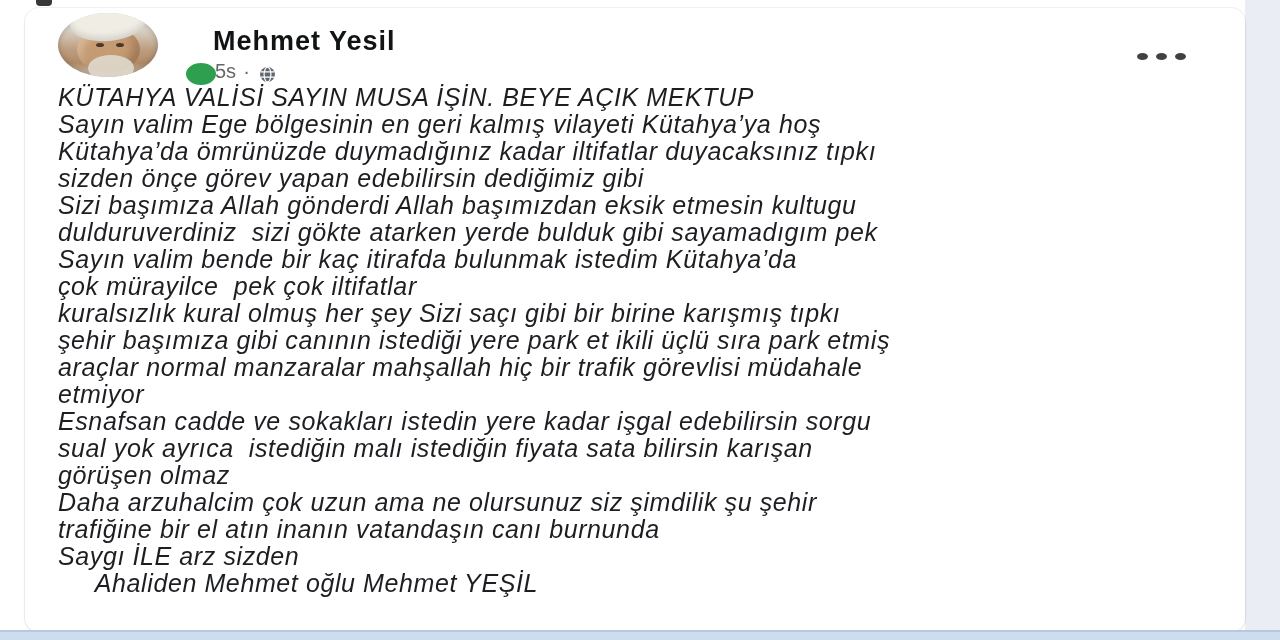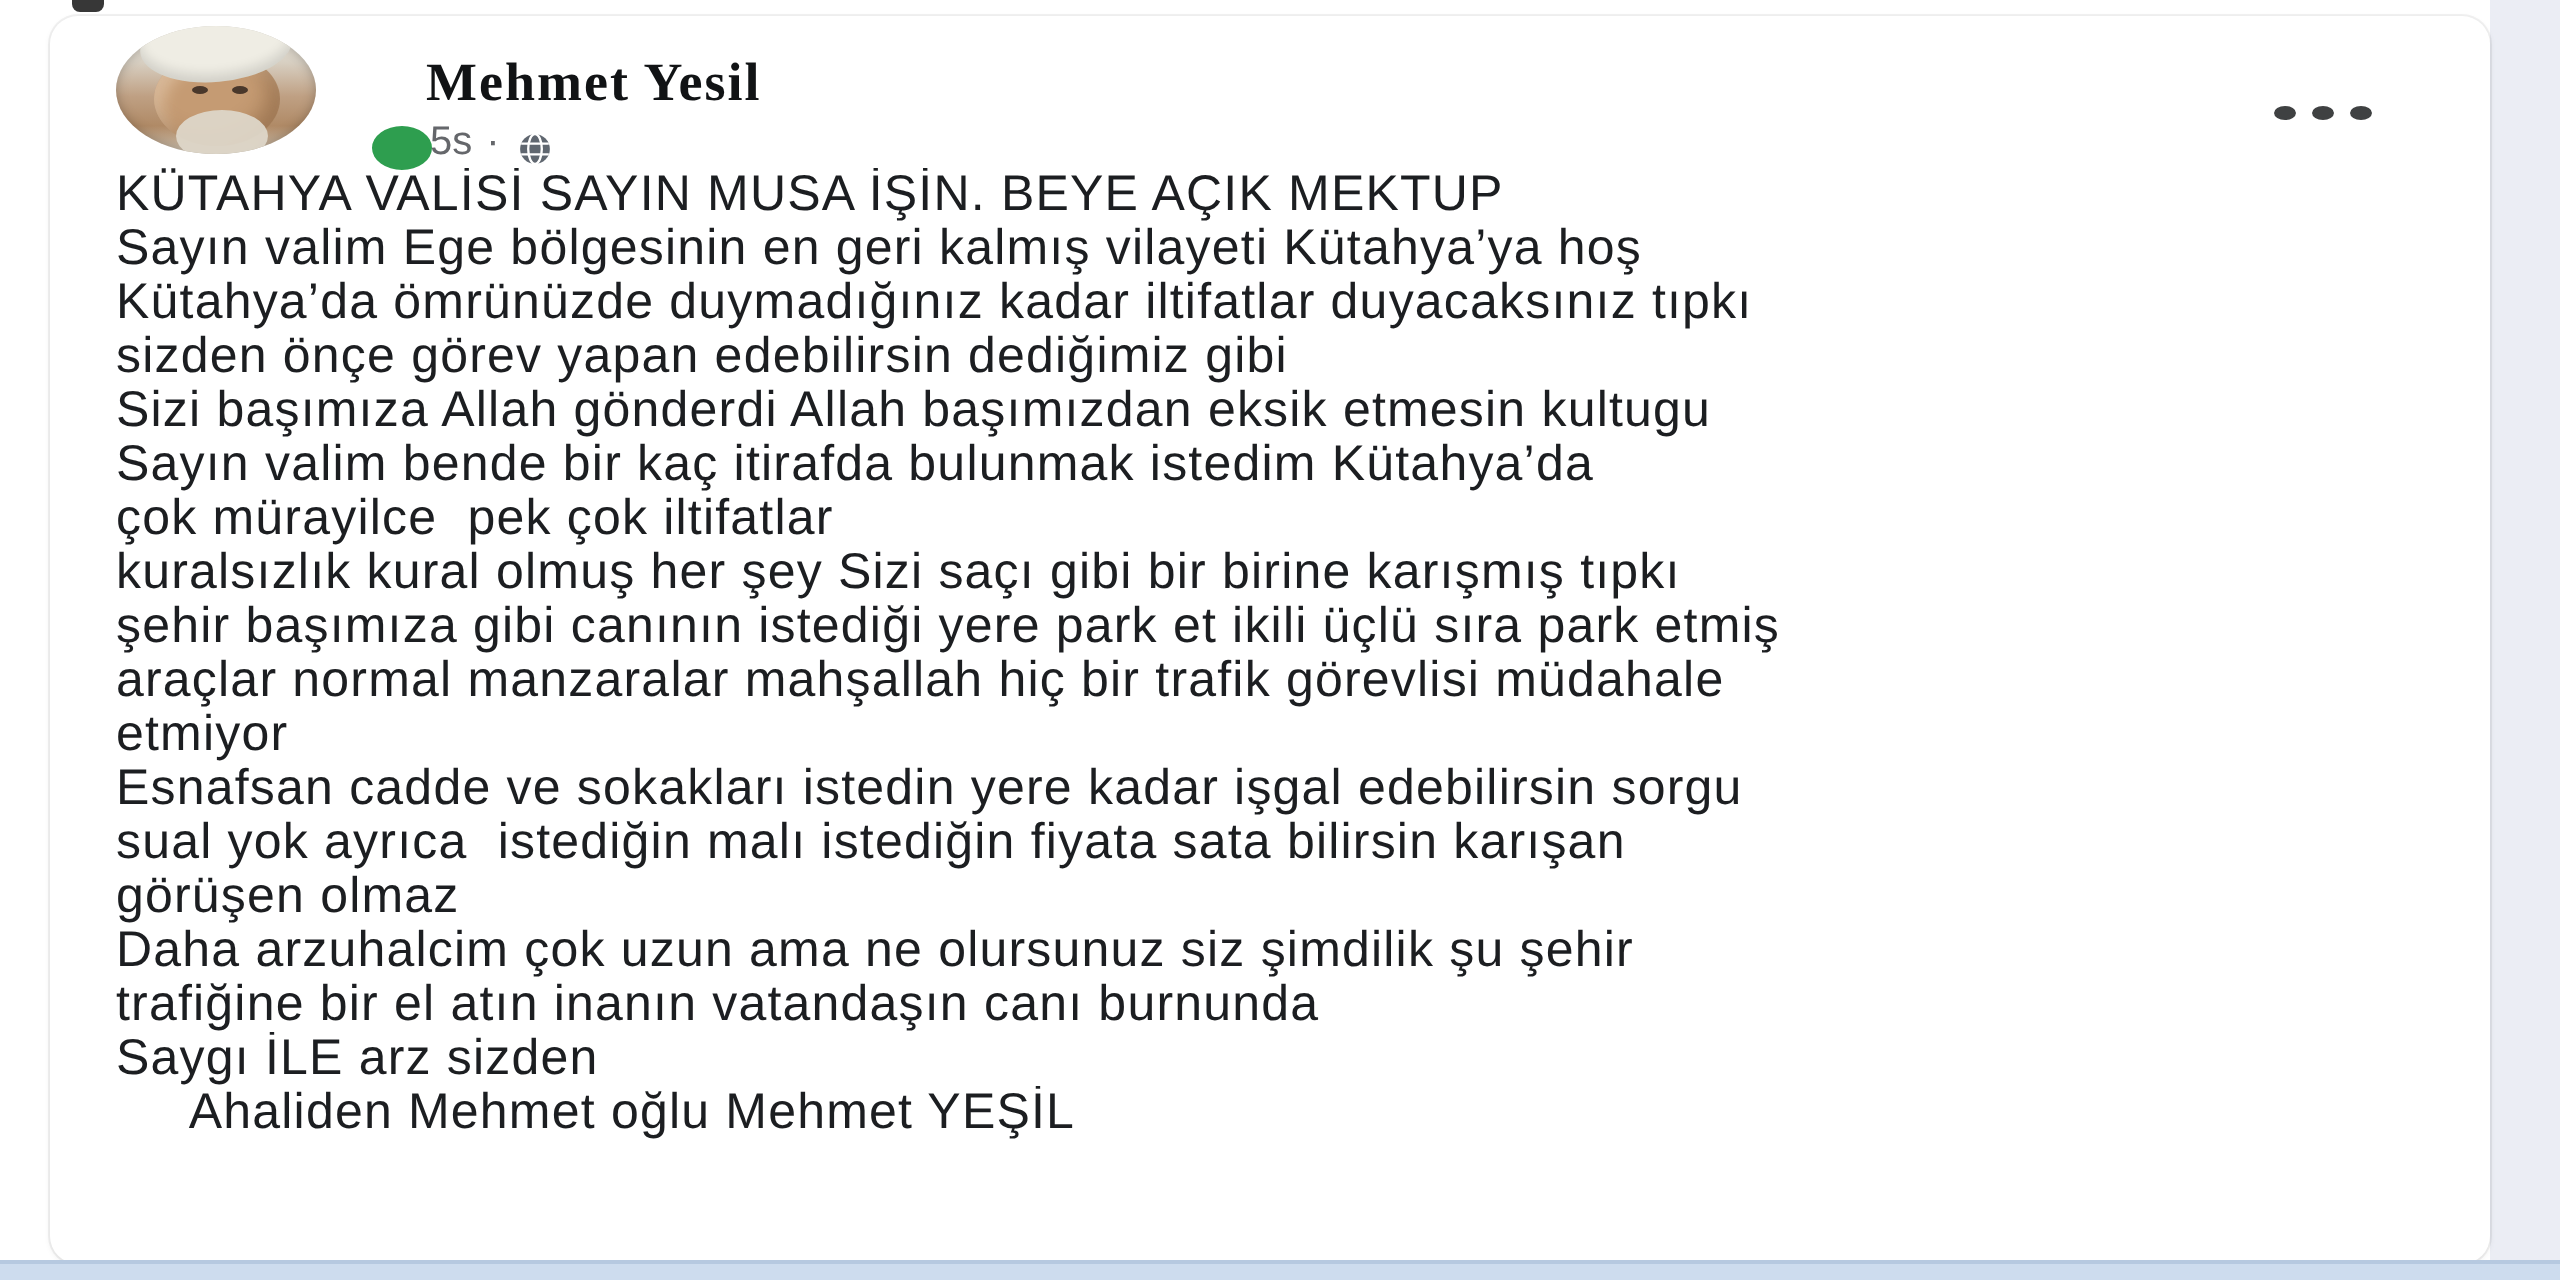--- a/index.html
+++ b/index.html
@@ -59,40 +59,41 @@
     border-radius:50%; background:#ddd6c8; opacity:.95;
   }
   .online-badge {
     position:absolute; left:158px; top:52px; width:30px; height:22px;
     border-radius:50%; background:#2e9e4f; border:3px solid #ffffff;
   }
 
   .author-name {
     position:absolute; left:188px; top:18px;
     font-size:27px; font-weight:700; letter-spacing:1px; color:#111315;
-    cursor:pointer; white-space:nowrap;font-family:Liberation Serif, serif;
+    cursor:pointer; white-space:nowrap;
   }
   .post-meta {
     position:absolute; left:190px; top:52px;
     display:flex; align-items:flex-end; gap:7px;
     font-size:20px; color:#65676b; cursor:pointer;
   }
   .globe-icon svg { display:block; }
 
   .menu-button {
     position:absolute; right:52px; top:30px; width:64px; height:36px;
     display:flex; align-items:center; justify-content:center; gap:8px;
     cursor:pointer; border-radius:18px;
   }
   .menu-button .dot { width:11px; height:7px; border-radius:50%; background:#3f4142; }
 
   
   .post-body {
     position:absolute; left:33px; top:76px; right:23px;
     color:#1c1e21;
+    font-style:italic;
   }
   .tl {
     font-size:25px; line-height:27px; letter-spacing:0.6px;
     white-space:pre; overflow:hidden;
   }
 </style>
 </head>
 <body>
 
 <div class="side-strip"></div>
@@ -128,20 +129,21 @@
     <span class="dot"></span>
     <span class="dot"></span>
   </div>
 
   <div class="post-body">
     <div class="tl">KÜTAHYA VALİSİ SAYIN MUSA İŞİN. BEYE AÇIK MEKTUP</div>
     <div class="tl">Sayın valim Ege bölgesinin en geri kalmış vilayeti Kütahya’ya hoş</div>
     <div class="tl">Kütahya’da ömrünüzde duymadığınız kadar iltifatlar duyacaksınız tıpkı</div>
     <div class="tl">sizden önçe görev yapan edebilirsin dediğimiz gibi</div>
     <div class="tl">Sizi başımıza Allah gönderdi Allah başımızdan eksik etmesin kultugu</div>
+    <div class="tl">dulduruverdiniz  sizi gökte atarken yerde bulduk gibi sayamadıgım pek</div>
     <div class="tl">Sayın valim bende bir kaç itirafda bulunmak istedim Kütahya’da</div>
     <div class="tl">çok mürayilce  pek çok iltifatlar</div>
     <div class="tl">kuralsızlık kural olmuş her şey Sizi saçı gibi bir birine karışmış tıpkı</div>
     <div class="tl">şehir başımıza gibi canının istediği yere park et ikili üçlü sıra park etmiş</div>
     <div class="tl">araçlar normal manzaralar mahşallah hiç bir trafik görevlisi müdahale</div>
     <div class="tl">etmiyor</div>
     <div class="tl">Esnafsan cadde ve sokakları istedin yere kadar işgal edebilirsin sorgu</div>
     <div class="tl">sual yok ayrıca  istediğin malı istediğin fiyata sata bilirsin karışan</div>
     <div class="tl">görüşen olmaz</div>
     <div class="tl">Daha arzuhalcim çok uzun ama ne olursunuz siz şimdilik şu şehir</div>

